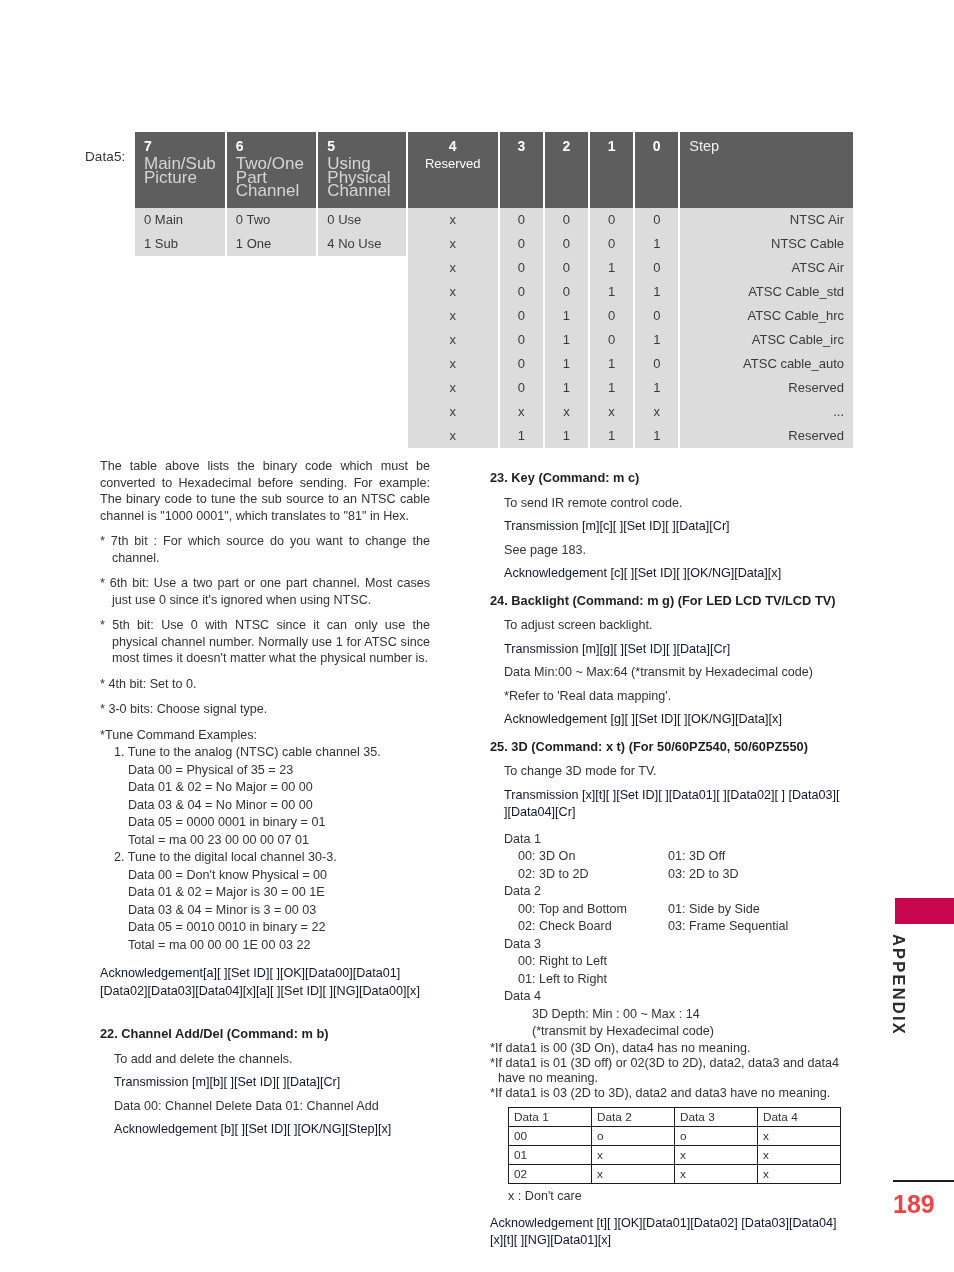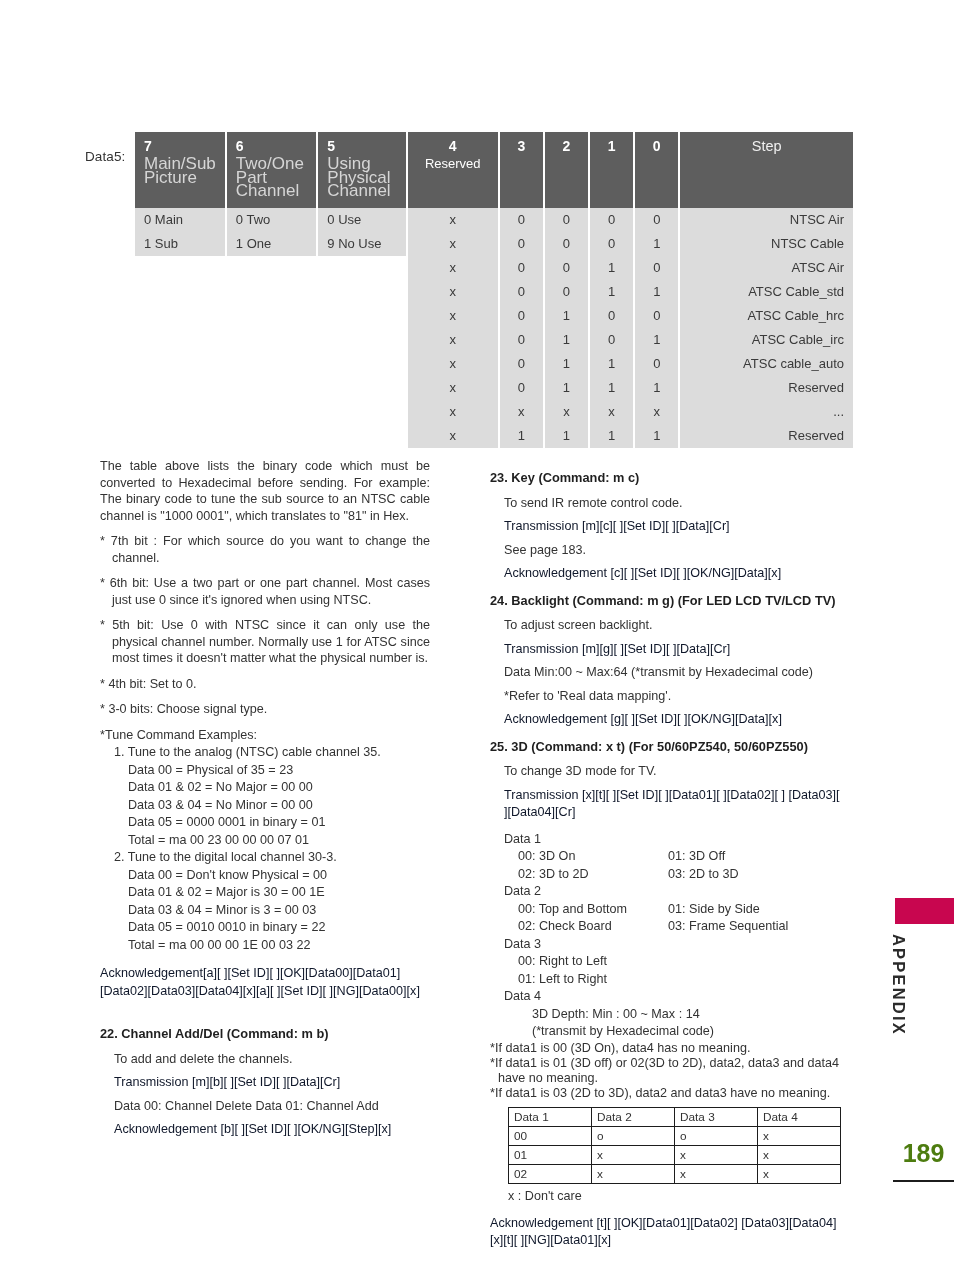--- a/index.html
+++ b/index.html
@@ -58,21 +58,21 @@
   table.bits th .bitsub {
     display: block;
     font-size: 17px;
     color: #d6d6d6;
     line-height: 13.5px;
     font-weight: normal;
   }
   table.bits th.ctr { text-align: center; }
   table.bits th.ctr .bitnum { font-weight: bold; }
   table.bits th.ctr .bitsub { color: #ffffff; font-size: 13px; }
-  table.bits th.step { text-align: center; vertical-align: top; }
+  table.bits th.step { vertical-align: top; }
   table.bits th.step .bitsub { font-size: 14.5px; color: #f0f0f0; margin-top: 1px; }
 
   table.bits td {
     background: #dcdcdc;
     color: #3a3a3a;
     padding: 3px 9px;
     height: 18px;
     line-height: 18px;
     font-size: 13px;
     white-space: nowrap;
@@ -148,26 +148,25 @@
     position: absolute;
     left: 893px;
     top: 1180px;
     width: 61px;
     height: 2px;
     background: #1c1c1c;
   }
   #page-number {
     position: absolute;
     left: 893px;
-    top: 1139px;
+    top: 1190px;
     width: 61px;
-    text-align: center;
     font-size: 25px;
     font-weight: bold;
-    color: #4d7c0f;
+    color: #ef4444;
   }
 </style>
 </head>
 <body>
 
 <div id="bit-table-wrap">
   <div id="bit-table-label">Data5:</div>
   <table class="bits">
     <thead>
       <tr>
@@ -212,21 +211,21 @@
           <td class="mid">x</td>
           <td class="mid">0</td>
           <td class="mid">0</td>
           <td class="mid">0</td>
           <td class="mid">0</td>
           <td class="step-cell">NTSC Air</td>
         </tr>
         <tr>
           <td>1 Sub</td>
           <td>1 One</td>
-          <td>9 No Use</td>
+          <td>4 No Use</td>
           <td class="mid">x</td>
           <td class="mid">0</td>
           <td class="mid">0</td>
           <td class="mid">0</td>
           <td class="mid">1</td>
           <td class="step-cell">NTSC Cable</td>
         </tr>
         <tr>
           <td class="blank"></td>
           <td class="blank"></td>

